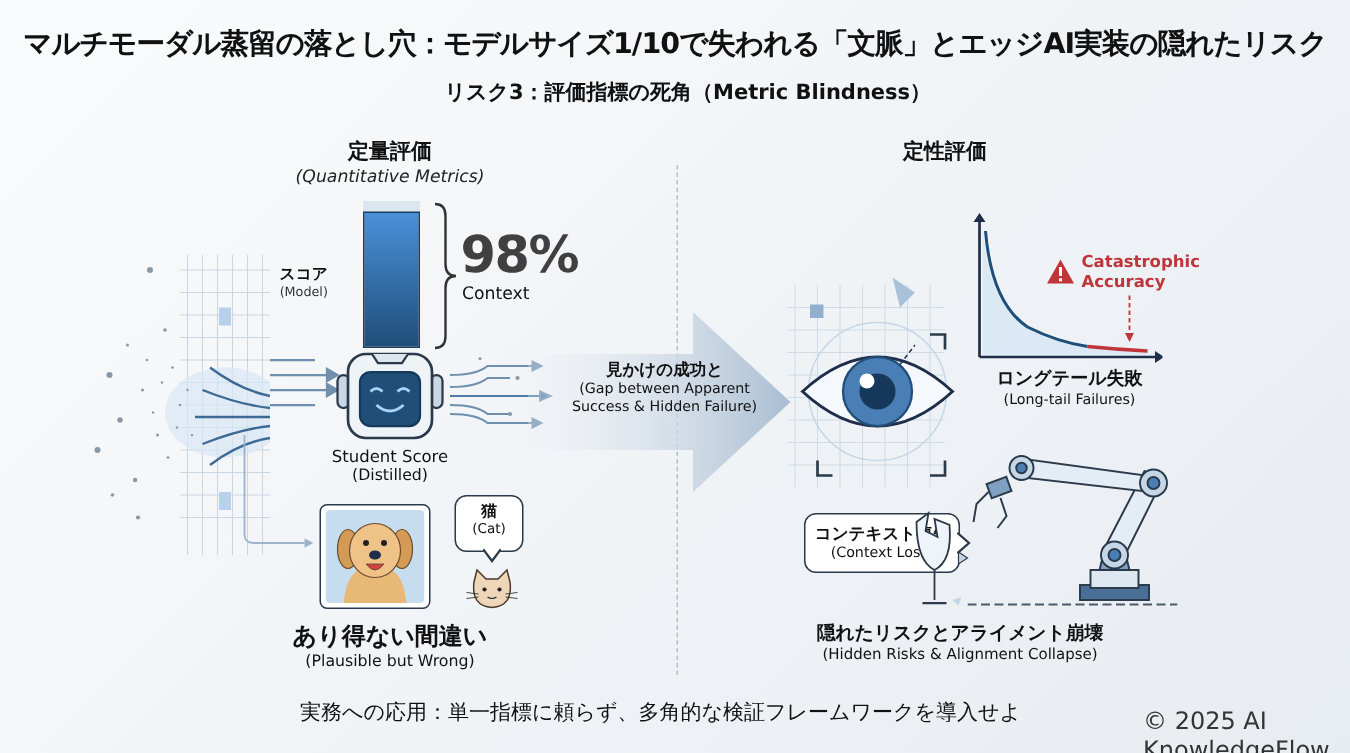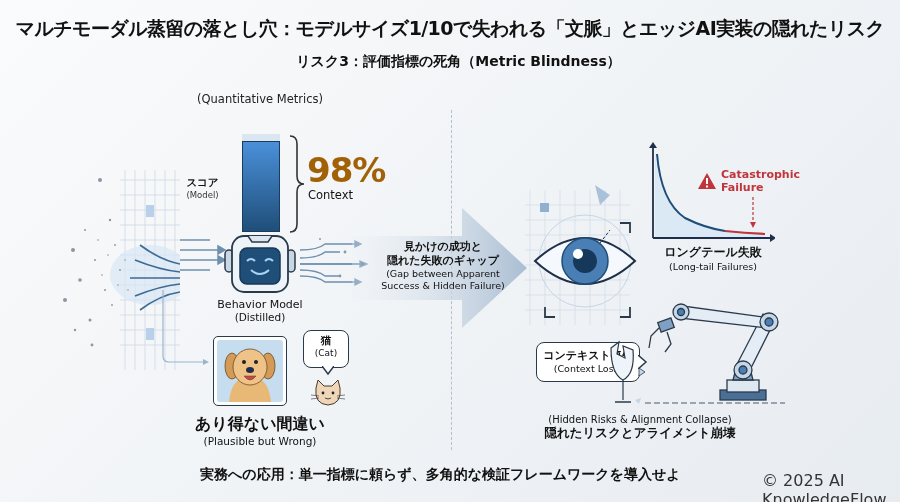--- a/index.html
+++ b/index.html
@@ -8,43 +8,44 @@
     font-family: "DejaVu Sans", "Liberation Sans", sans-serif;
     background: linear-gradient(135deg, #fafbfc 0%, #f0f3f6 55%, #e7ecf1 100%);
     position: relative;
     color: #111;
   }
   .abs { position: absolute; }
   .center { text-align: center; }
   .title { left: 0; width: 900px; top: 16px; font-size: 19px; font-weight: bold; letter-spacing: -0.6px; }
   .subtitle { left: 0; width: 900px; top: 53px; font-size: 14px; font-weight: bold; padding-left: 17px; }
   .h-jp { font-size: 14px; font-weight: bold; }
-  .h-en { font-size: 11.5px; color: #222; }
+  .h-en { font-size: 11.5px; color: #222; font-style: italic; }
   .lbl-jp { font-size: 10.5px; font-weight: bold; }
   .lbl-en { font-size: 9.5px; color: #333; }
   .divider { left: 451px; top: 110px; height: 340px; border-left: 1.5px dashed #b5bfc9; }
-  .score-big { font-size: 34px; font-weight: bold; color: #a16207; letter-spacing: -1px; }
+  .score-big { font-size: 34px; font-weight: bold; color: #404040; letter-spacing: -1px; }
   .gap-arrow { left: 352px; top: 208px; width: 190px; height: 120px; }
   .gap-text { left: 368px; top: 240px; width: 150px; }
   .gap-text .jp { font-size: 11px; font-weight: bold; line-height: 14px; }
   .gap-text .en { font-size: 9.5px; line-height: 12px; }
   .catas { color: #c0343b; font-size: 11px; font-weight: bold; line-height: 13px; }
   .bubble { border: 1.5px solid #2b3a4a; border-radius: 8px; background: #fff; }
-  .footer { left: 200px; top: 466px; font-size: 14px; font-weight: bold; }
+  .footer { left: 200px; top: 466px; font-size: 14px; font-weight: normal; }
   .copyright { left: 762px; top: 471px; font-size: 16px; color: #333; }
 </style>
 </head>
 <body>
 
 <div class="abs title center">マルチモーダル蒸留の落とし穴：モデルサイズ1/10で失われる「文脈」とエッジAI実装の隠れたリスク</div>
 <div class="abs subtitle center">リスク3：評価指標の死角（Metric Blindness）</div>
 
 <div class="abs divider"></div>
 
 <div class="abs center" style="left:175px; top:92px; width:170px;">
+  <div class="h-jp">定量評価</div>
   <div class="h-en">(Quantitative Metrics)</div>
 </div>
 
 <svg class="abs" style="left:50px; top:160px;" width="130" height="220">
   <g stroke="#c9d6e3" stroke-width="0.7">
     <line x1="75" y1="10" x2="75" y2="210"></line>
       <line x1="85" y1="10" x2="85" y2="210"></line>
       <line x1="95" y1="10" x2="95" y2="210"></line>
     <line x1="105" y1="10" x2="105" y2="210"></line>
       <line x1="115" y1="10" x2="115" y2="210"></line>
@@ -147,21 +148,21 @@
       <polygon points="55,43 61,46 55,49" fill="#6f8faf"></polygon>
   </g>
   <g fill="#8a97a5">
       <circle cx="20" cy="3" r="1"></circle>
       <circle cx="40" cy="40" r="1.4"></circle>
       <circle cx="45" cy="16" r="1.4"></circle>
     </g>
 </svg>
 
 <div class="abs center" style="left:205px; top:298px; width:110px;">
-  <div style="font-size:11px;">Behavior Model</div>
+  <div style="font-size:11px;">Student Score</div>
   <div style="font-size:10.5px;">(Distilled)</div>
 </div>
 
 <svg class="abs" style="left:155px; top:290px;" width="60" height="80">
   <path d="M8 0 L8 66 Q8 72 14 72 L48 72" stroke="#9bb4cc" stroke-width="1.2" fill="none"></path>
   <polygon points="48,69 54,72 48,75" fill="#9bb4cc"></polygon>
 </svg>
 
 <div class="abs" style="left:213px; top:336px; width:74px; height:70px; border:1.5px solid #2b3a4a; border-radius:5px; background:#fff; padding:3px;">
   <svg width="66" height="62" viewBox="0 0 66 62">
@@ -207,26 +208,26 @@
   <defs>
     <linearGradient id="ga" x1="0" x2="1">
       <stop offset="0" stop-color="#eef2f6" stop-opacity="0.3"></stop>
       <stop offset="1" stop-color="#a9bdd2"></stop>
     </linearGradient>
   </defs>
   <polygon points="0,28 110,28 110,0 175,60 110,120 110,92 0,92" fill="url(#ga)"></polygon>
 </svg>
 <div class="abs gap-text center">
   <div class="jp">見かけの成功と</div>
-  <div class="jp">隠れた失敗のギャップ</div>
   <div class="en">(Gap between Apparent</div>
   <div class="en">Success &amp; Hidden Failure)</div>
 </div>
 
 <div class="abs center" style="left:550px; top:92px; width:160px;">
+  <div class="h-jp">定性評価</div>
 </div>
 
 <svg class="abs" style="left:500px; top:175px;" width="150" height="160">
   <g stroke="#d0dbe6" stroke-width="0.7">
     <line x1="30" y1="15" x2="30" y2="150"></line>
       <line x1="45" y1="15" x2="45" y2="150"></line>
       <line x1="60" y1="15" x2="60" y2="150"></line>
     <line x1="75" y1="15" x2="75" y2="150"></line>
       <line x1="90" y1="15" x2="90" y2="150"></line>
       <line x1="105" y1="15" x2="105" y2="150"></line>
@@ -266,21 +267,21 @@
   <line x1="108" y1="55" x2="108" y2="82" stroke="#c0343b" stroke-width="1.2" stroke-dasharray="3,2"></line>
   <polygon points="105,80 108,86 111,80" fill="#c0343b"></polygon>
 </svg>
 <svg class="abs" style="left:697px; top:172px;" width="20" height="18">
   <path d="M10 1 L19 17 L1 17 Z" fill="#c0343b"></path>
   <rect x="9" y="6" width="2" height="6" fill="#fff"></rect>
     <rect x="9" y="13.5" width="2" height="2" fill="#fff"></rect>
 </svg>
 <div class="abs catas" style="left:721px; top:168px;">
   <div>Catastrophic</div>
-  <div>Failure</div>
+  <div>Accuracy</div>
 </div>
 <div class="abs center" style="left:648px; top:244px; width:130px;">
   <div style="font-size:12px; font-weight:bold;">ロングテール失敗</div>
   <div style="font-size:9.5px;text-align:center;">(Long-tail Failures)</div>
 </div>
 
 <div class="abs bubble center" style="left:536px; top:342px; width:104px; height:40px; padding-top:5px;">
   <div style="font-size:11px; font-weight:bold;">コンテキスト喪失</div>
   <div style="font-size:9.5px;">(Context Loss)</div>
 </div>
@@ -309,18 +310,18 @@
 </svg>
 <svg class="abs" style="left:605px; top:340px;" width="45" height="68">
   <path d="M6 8 L14 2 L12 14 L20 18 L18 6 L28 10 Q30 34 18 40 Q6 34 6 8 Z" fill="#eef4fa" stroke="#2b3a4a" stroke-width="1.2"></path>
   <line x1="18" y1="40" x2="18" y2="60" stroke="#2b3a4a" stroke-width="1.2"></line>
   <path d="M10 62 L26 62" stroke="#2b3a4a" stroke-width="1.5"></path>
   <polygon points="34,28 40,32 34,36" fill="#c5d6e7" stroke="#2b3a4a" stroke-width="0.8"></polygon>
   <polygon points="30,60 36,58 34,64" fill="#c5d6e7"></polygon>
 </svg>
 
 <div class="abs center" style="left:520px; top:414px; width:240px;">
+  <div style="font-size:12.5px; font-weight:bold;">隠れたリスクとアライメント崩壊</div>
   <div style="font-size:10px;">(Hidden Risks &amp; Alignment Collapse)</div>
-  <div style="font-size:12.5px; font-weight:bold;">隠れたリスクとアライメント崩壊</div>
 </div>
 
 <div class="abs footer">実務への応用：単一指標に頼らず、多角的な検証フレームワークを導入せよ</div>
 <div class="abs copyright">© 2025 AI KnowledgeFlow</div>
 
 </body></html>

